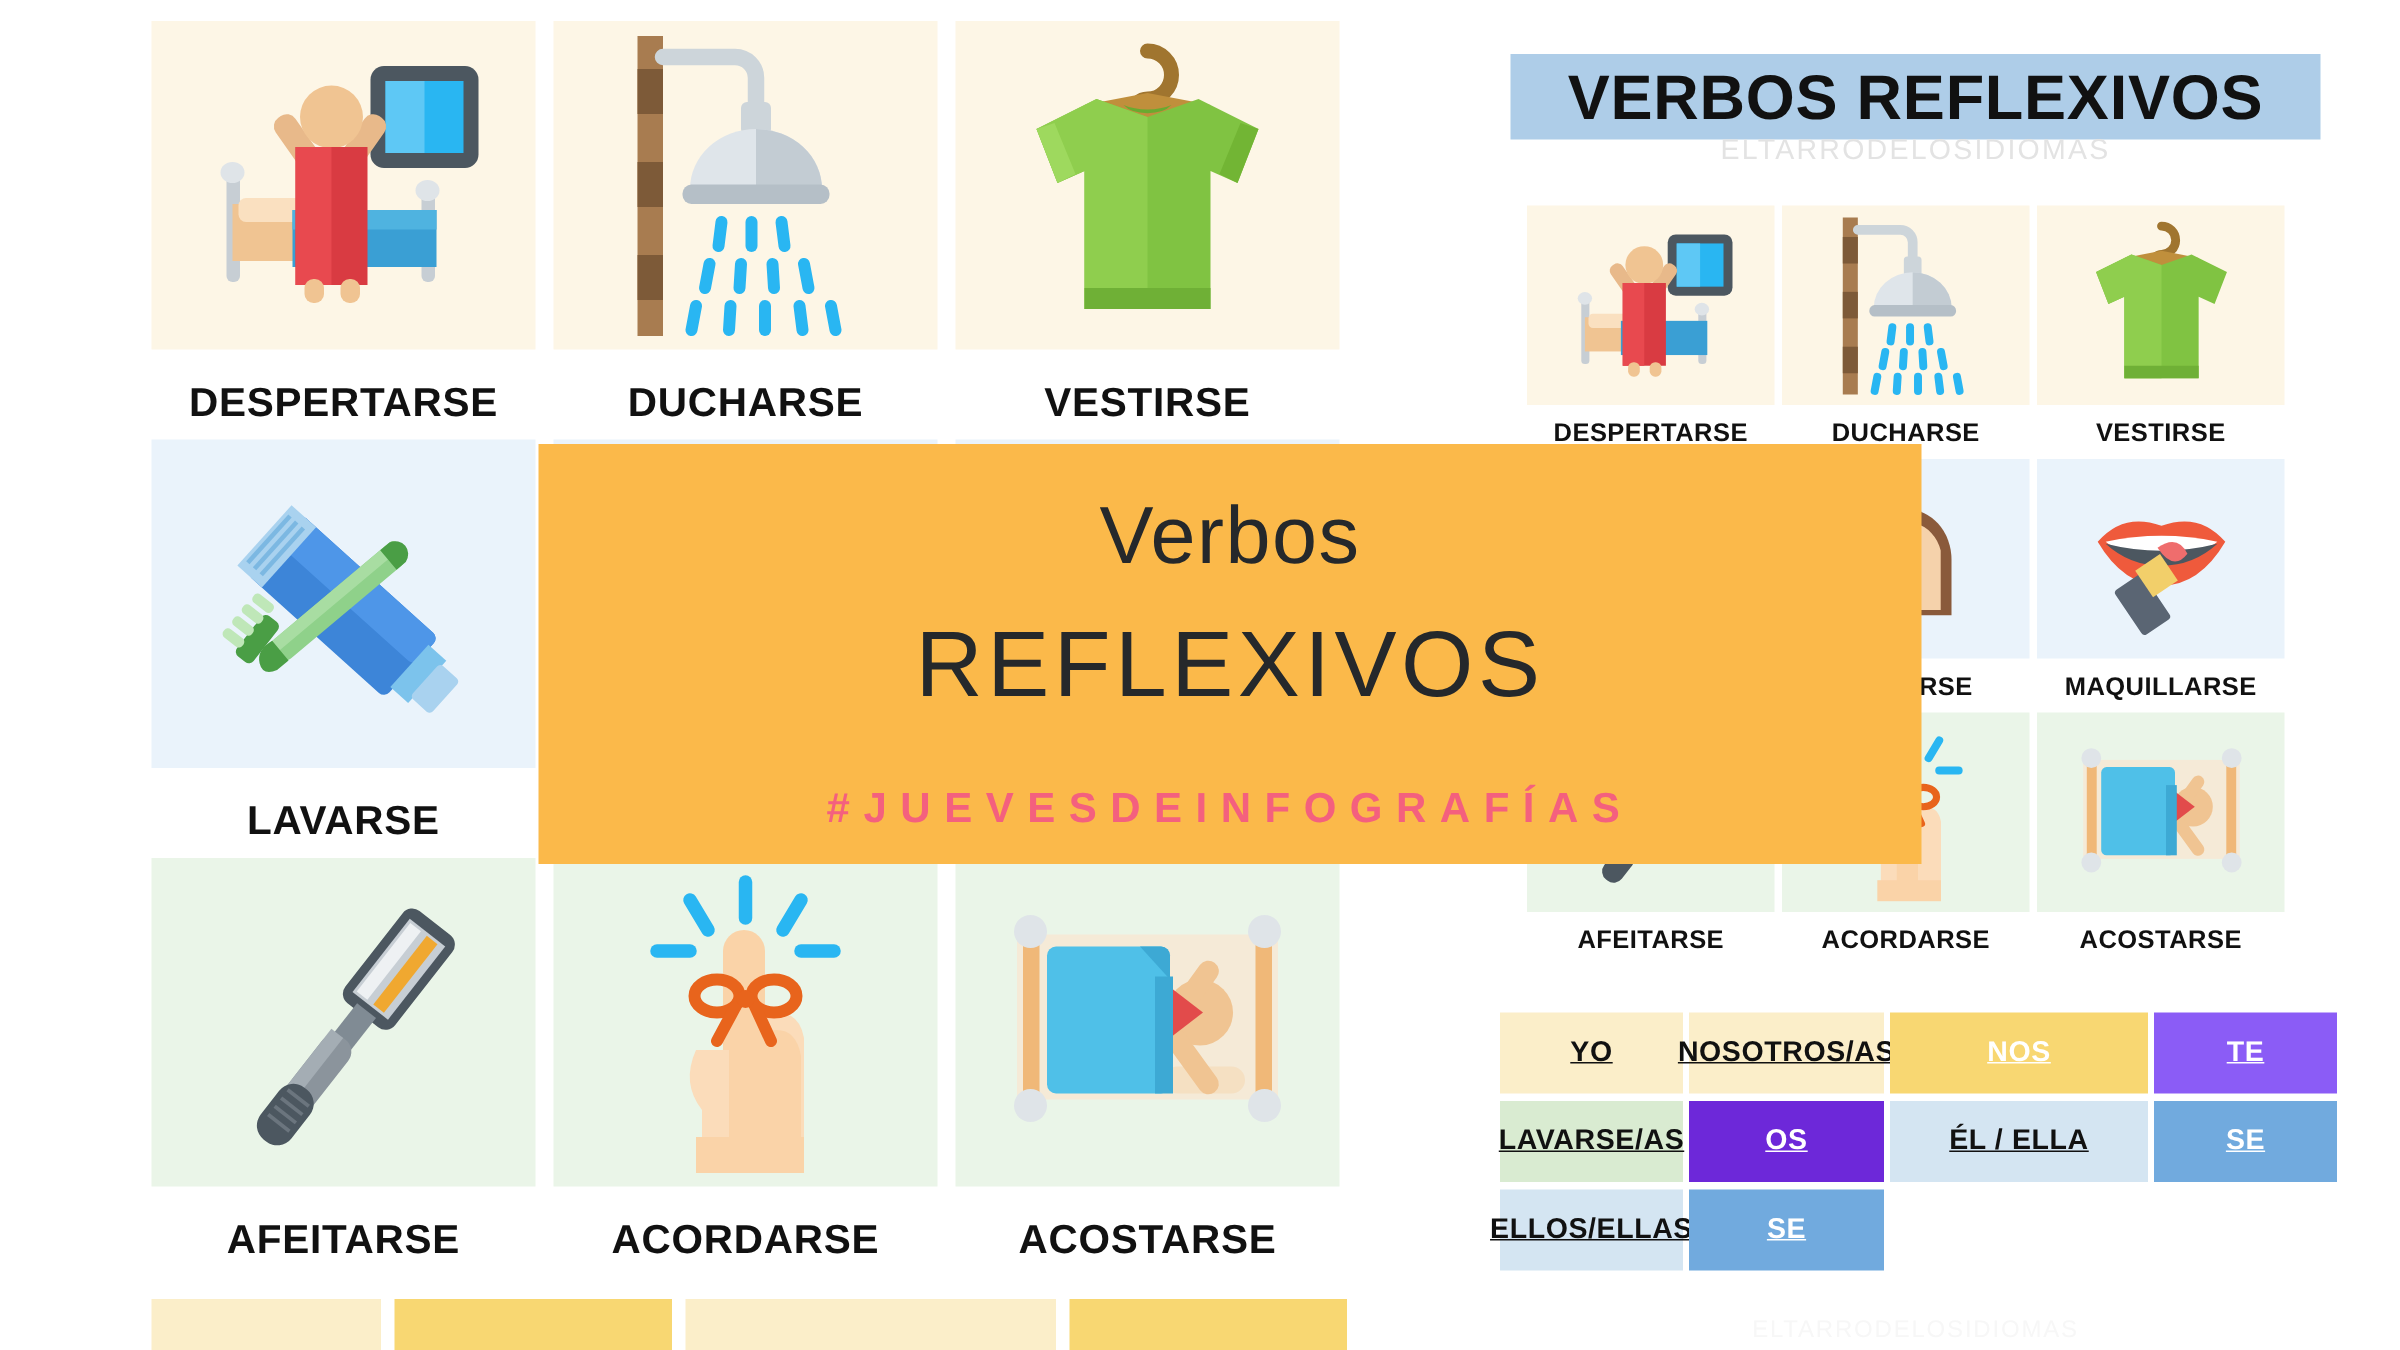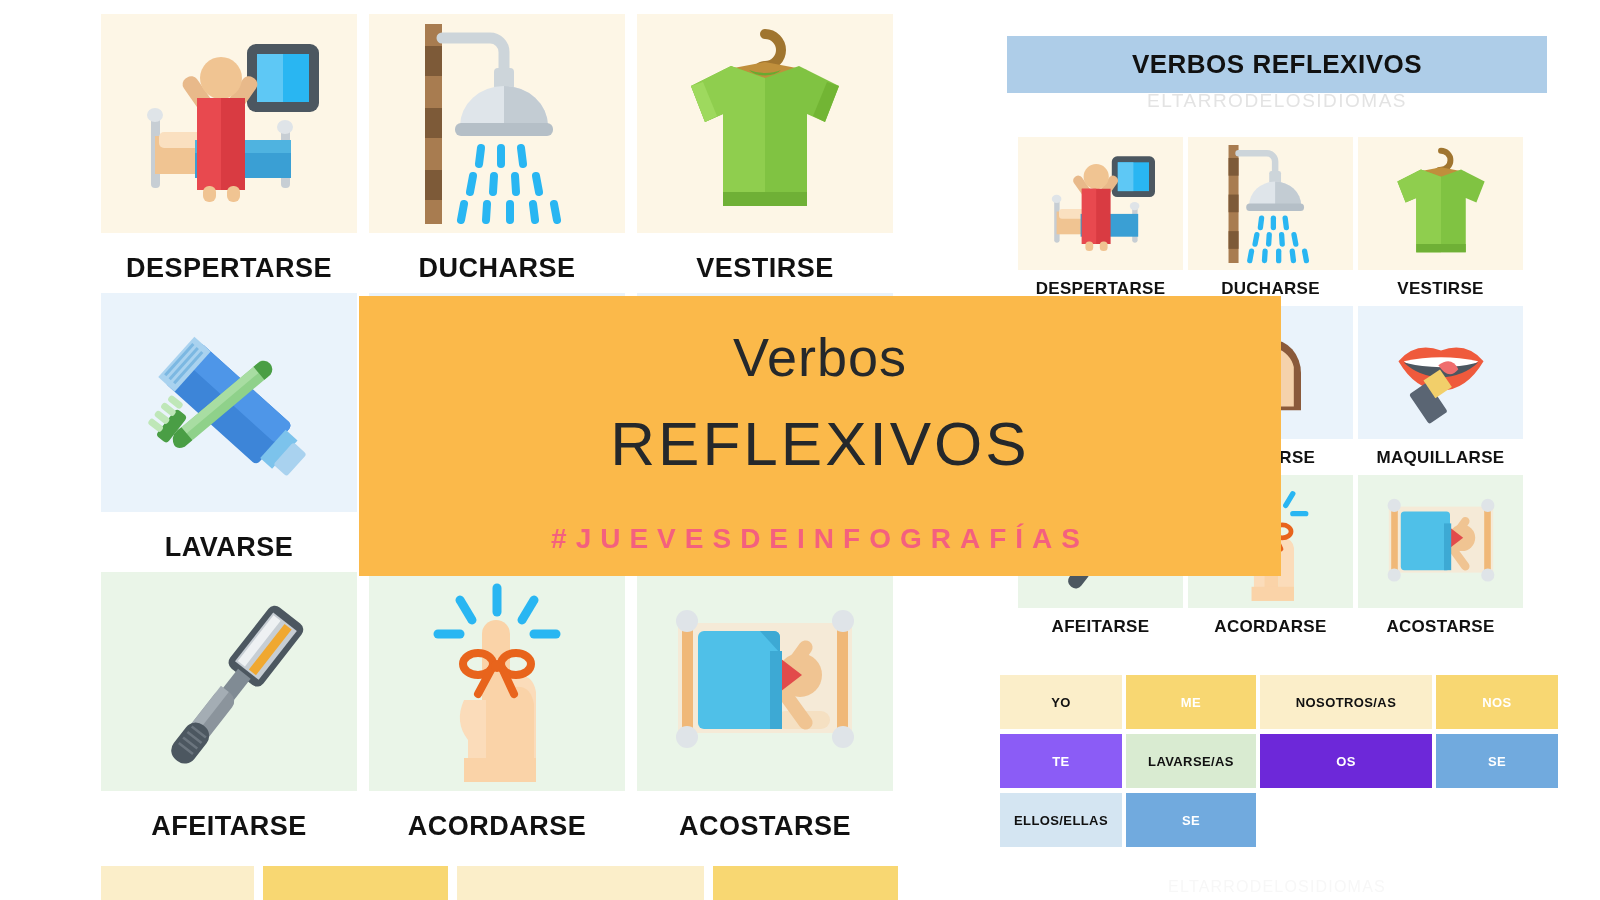--- a/index.html
+++ b/index.html
@@ -28,21 +28,21 @@
     color: #111; margin-top: 20px;
     font-family: "Liberation Sans", sans-serif;
   }
 
   
   #right-panel { position: absolute; left: 985px; top: 0px; width: 600px; height: 900px; }
   #rp-titlebar {
     position: absolute; left: 22px; top: 36px; width: 540px; height: 57px;
     background: #aecde8; display: flex; align-items: center; justify-content: center;
   }
-  #rp-title { font-size: 26px; font-weight: 700; color: #111; letter-spacing: .5px; }
+  #rp-title { font-size: 42px; font-weight: 700; color: #111; letter-spacing: .5px; }
   #rp-sub {
     position: absolute; left: 22px; top: 90px; width: 540px; text-align: center;
     font-size: 19px; color: #e3e3e3; letter-spacing: 1.5px; font-weight: 400;
   }
   #rp-watermark {
     position: absolute; left: 22px; top: 878px; width: 540px; text-align: center;
     font-size: 16px; color: #f7f7f7; letter-spacing: 1.2px;
   }
   .mini-cell { position: absolute; width: 165px; }
   .mini-tile {
@@ -57,21 +57,21 @@
 
   
   #pron-table {
     position: absolute; left: 1000px; top: 675px;
     display: grid;
     grid-template-columns: 122px 130px 172px 122px;
     gap: 5px 4px;
   }
   .pcell {
     height: 54px; display: flex; align-items: center; justify-content: center;
-    font-weight: 700; font-size: 13px; letter-spacing: .4px;
+    font-weight: 700; font-size: 19px; letter-spacing: .4px; text-decoration: underline;
   }
   .p-pron { color: #111; }
   .p-obj  { color: #ffffff; }
 
   
   #bottom-strip {
     position: absolute; left: 101px; top: 866px;
     display: grid; grid-template-columns: 153px 185px 247px 185px; gap: 0 9px;
   }
   .bcell { height: 34px; }
@@ -493,28 +493,28 @@
         </svg>
       </div>
       <div class="mini-label">ACOSTARSE</div>
     </div>
 
     <div id="rp-watermark">ELTARRODELOSIDIOMAS</div>
   </div>
 
   <div id="pron-table">
     <div class="pcell p-pron" style="background:#fbeec9">YO</div>
-    <div class="pcell p-obj" style="background:#f8d772">ME</div>
     <div class="pcell p-pron" style="background:#fbeec9">NOSOTROS/AS</div>
     <div class="pcell p-obj" style="background:#f8d772">NOS</div>
 
     <div class="pcell p-obj" style="background:#8b5cf6">TE</div>
     <div class="pcell p-pron" style="background:#d9ebd1">LAVARSE/AS</div>
     <div class="pcell p-obj" style="background:#6d28d9">OS</div>
 
+    <div class="pcell p-pron" style="background:#d4e5f2">ÉL / ELLA</div>
     <div class="pcell p-obj" style="background:#71aade">SE</div>
     <div class="pcell p-pron" style="background:#d4e5f2">ELLOS/ELLAS</div>
     <div class="pcell p-obj" style="background:#71aade">SE</div>
   </div>
 
   <div id="banner">
     <div id="banner-l1">Verbos</div>
     <div id="banner-l2">REFLEXIVOS</div>
     <div id="banner-tag">#JUEVESDEINFOGRAFÍAS</div>
   </div>

